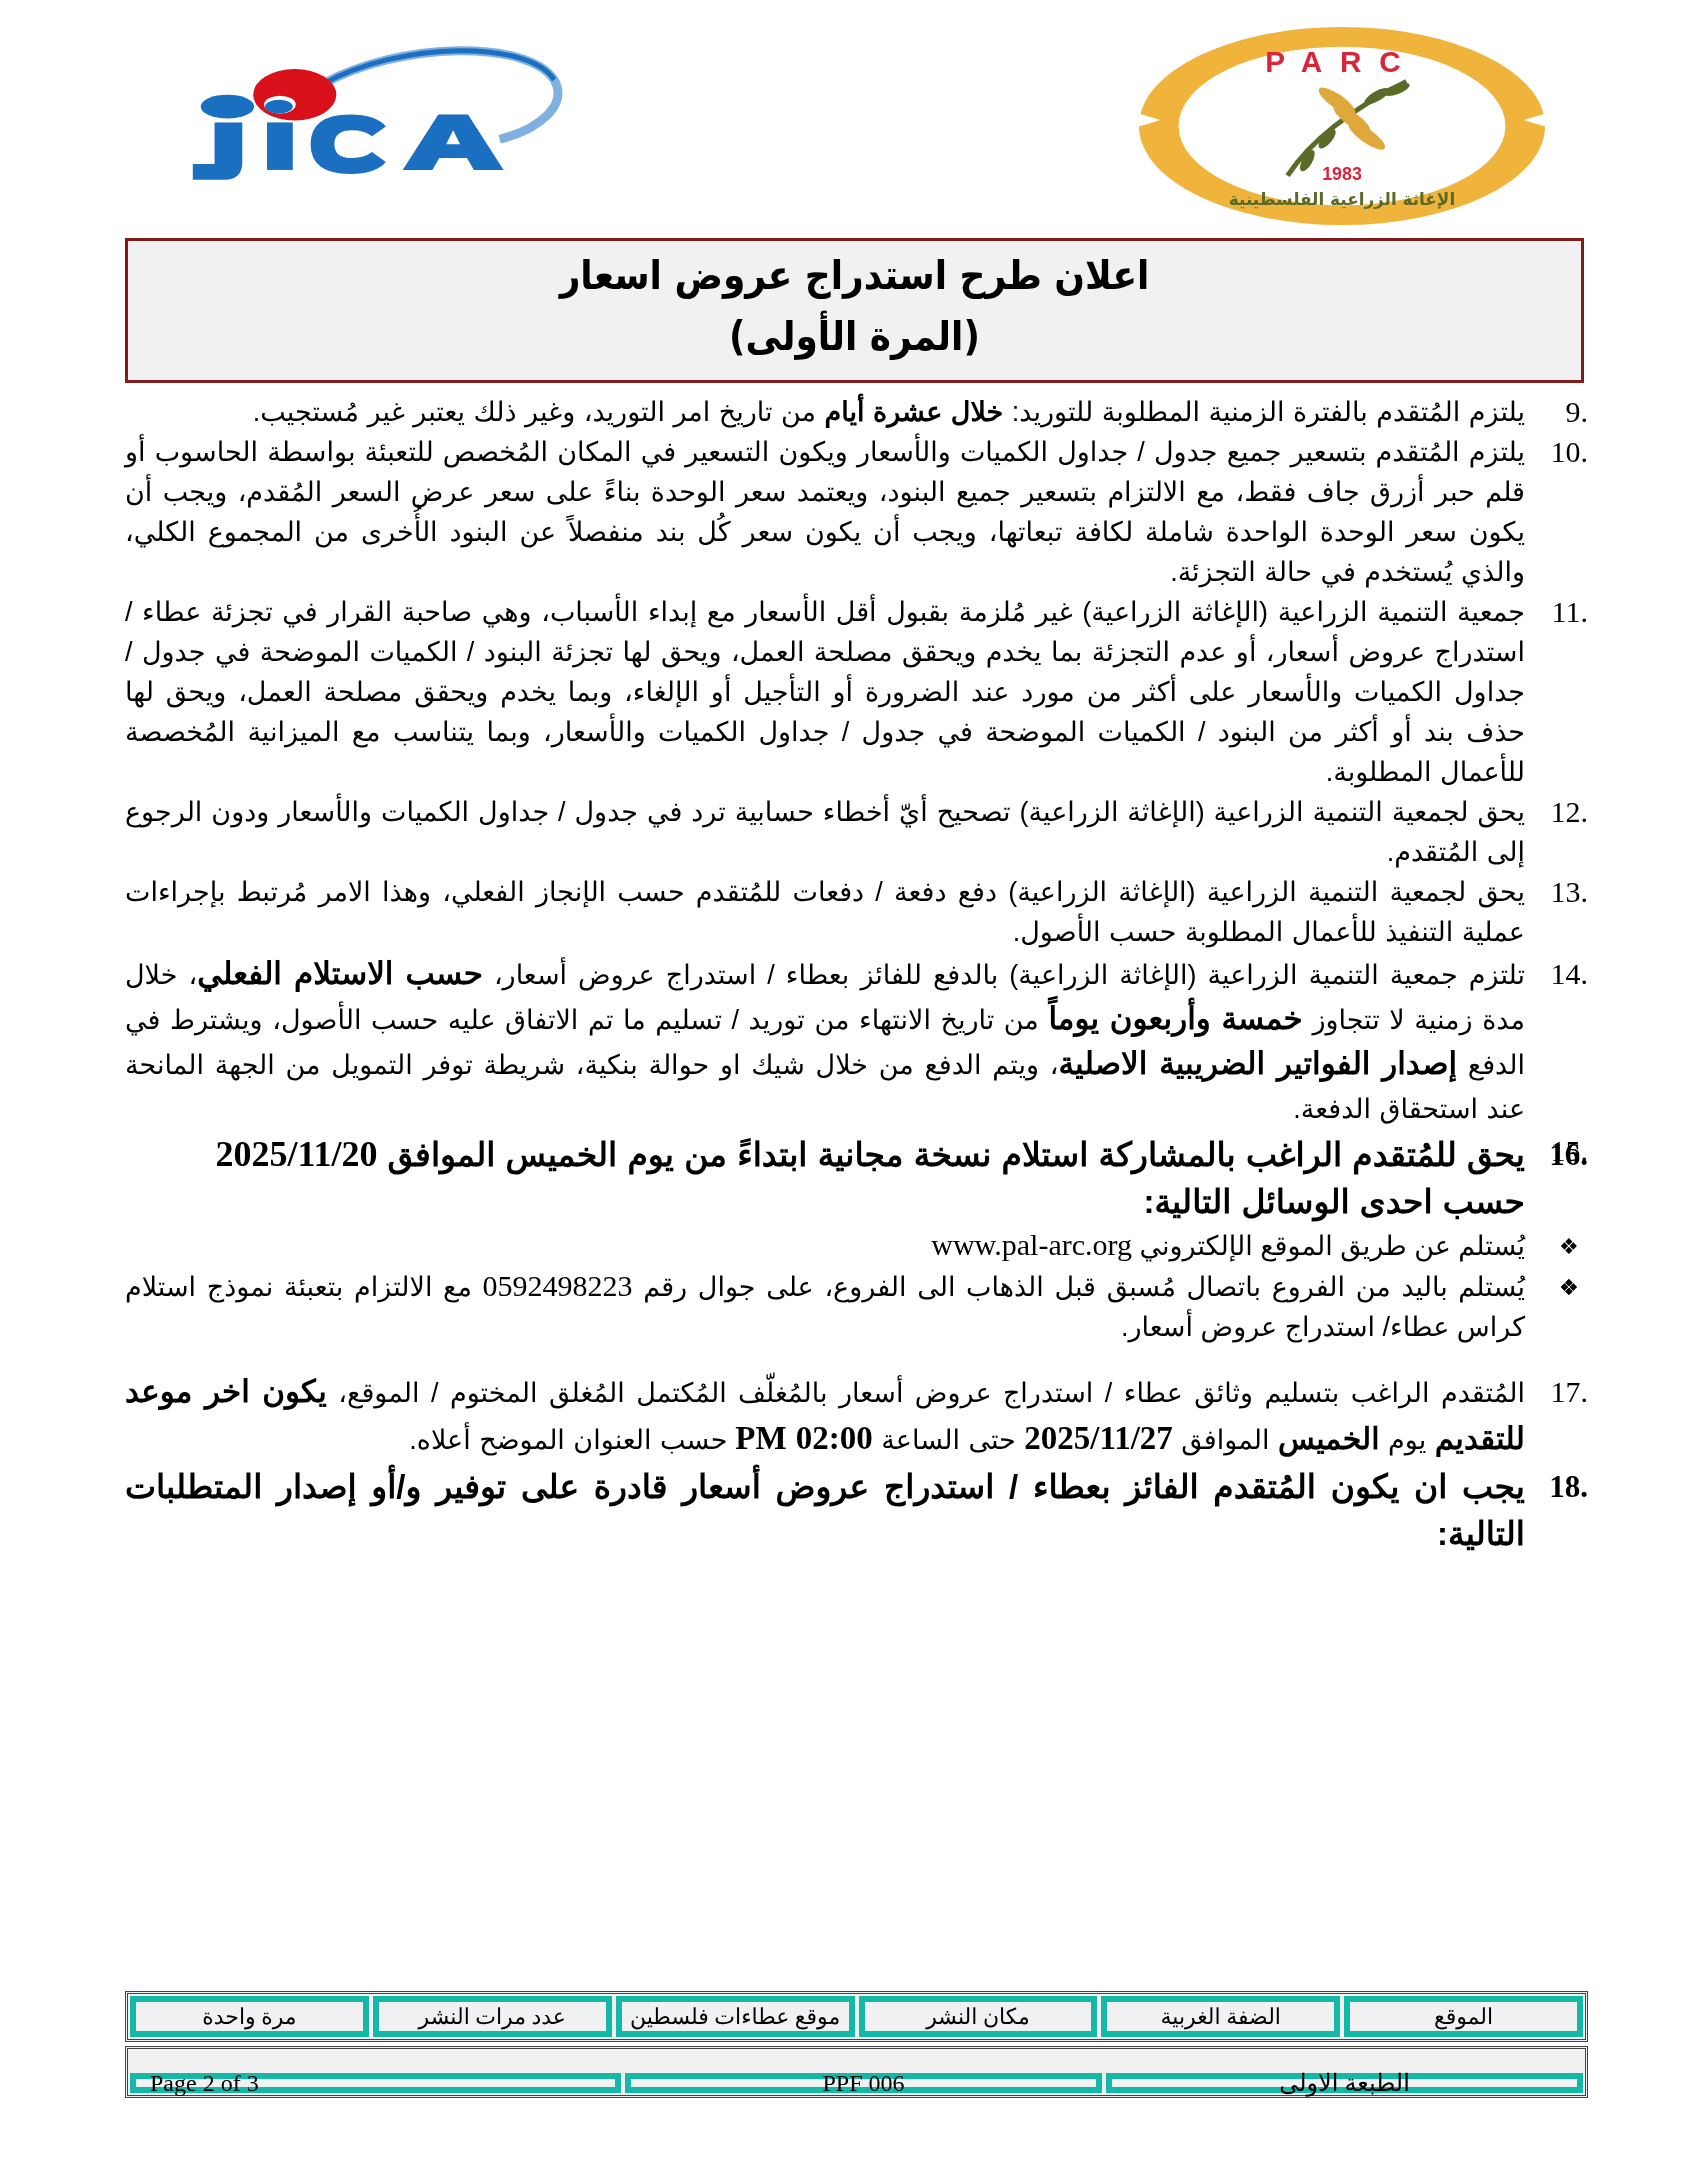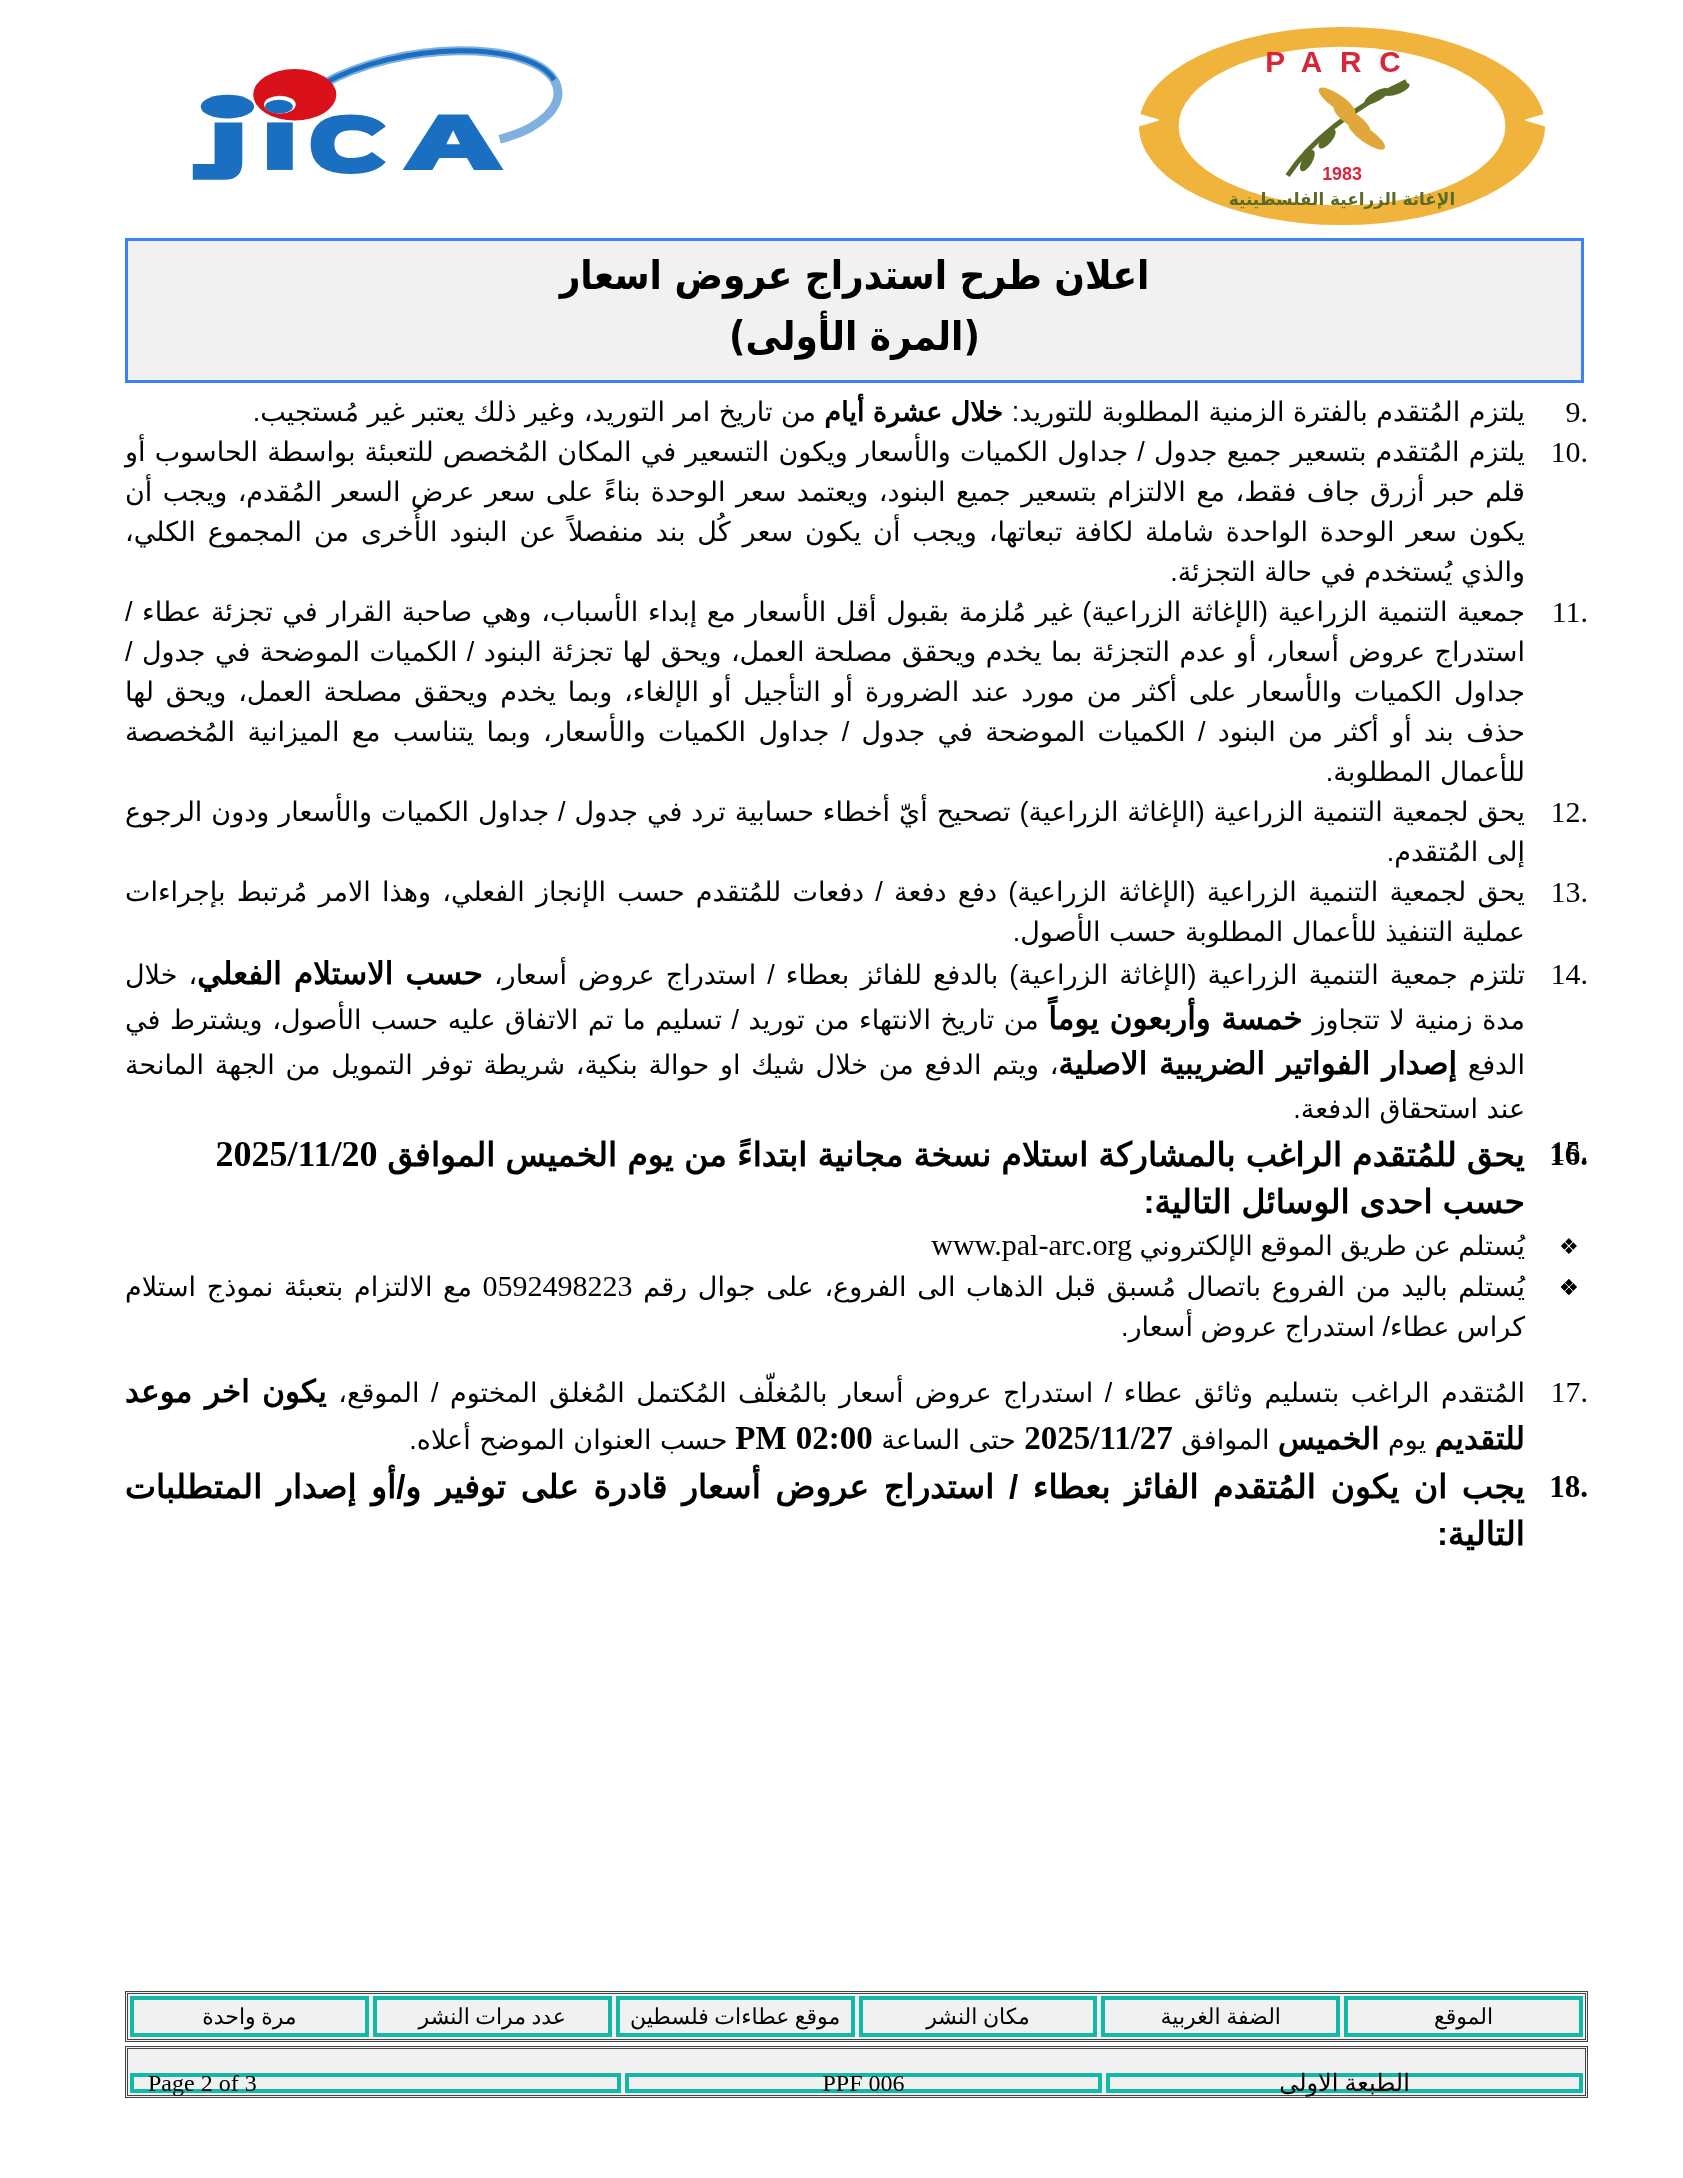--- a/index.html
+++ b/index.html
@@ -6,21 +6,21 @@
   body { width:1683px; height:2178px; position:relative; overflow:hidden;
          font-family:"DejaVu Sans", sans-serif; color:#000; }
   .abs { position:absolute; }
 
   
   #jica-logo { left:173px; top:45px; width:391px; height:139px; }
   #parc-logo { left:1129px; top:22px; width:426px; height:208px; }
 
   
   #title-box { left:125px; top:238px; width:1459px; height:145px;
-               background:#f1f1f1; border:3px solid #3b82f6; box-sizing:border-box;
+               background:#f1f1f1; border:3px solid #7f1d1d; box-sizing:border-box;
                text-align:center; }
   #title-box .t1, #title-box .t2 { font-family:"DejaVu Sans", sans-serif; font-weight:bold;
                font-size:40px; line-height:61px; direction:rtl; letter-spacing:-1px;
                transform:scaleX(0.9); }
   #title-box .t1 { margin-top:4px; }
 
   
   #body { left:125px; top:392px; width:1459px; direction:rtl; }
   .item { position:relative; padding-right:59px; font-family:"Liberation Sans", sans-serif;
           font-size:27px; line-height:40px; text-align:justify; text-align-last:right;
@@ -38,21 +38,21 @@
                 font-size:22px; }
   .serif-inline { font-family:"Liberation Serif", serif; font-size:30px; letter-spacing:0; }
   .serif-bold { font-family:"Liberation Serif", serif; font-weight:bold; font-size:33px; letter-spacing:0; }
   .spacer { height:22px; }
 
   
   .ftable { position:absolute; left:125px; width:1463px; border:3px double #444;
             box-sizing:border-box; background:#f1f1f1; display:flex; }
   #footer-row1 { top:1991px; height:51px; }
   #footer-row2 { top:2046px; height:52px; }
-  .fcell { flex:1; border:4px solid #14b8a6; margin:2px; box-sizing:border-box;
+  .fcell { flex:1; border:6px solid #14b8a6; margin:2px; box-sizing:border-box;
            display:flex; align-items:center; justify-content:center;
            font-family:"Liberation Serif", serif; font-size:22px; direction:rtl; }
   #footer-row2 .fcell { font-size:24px;margin-top:24px; }
   #footer-row2 .fcell.left { justify-content:flex-start; padding-left:14px; direction:ltr; }
 </style>
 </head>
 <body>
 
 <div id="jica-logo" class="abs">
   <svg width="391" height="139" viewBox="0 0 395 140">

